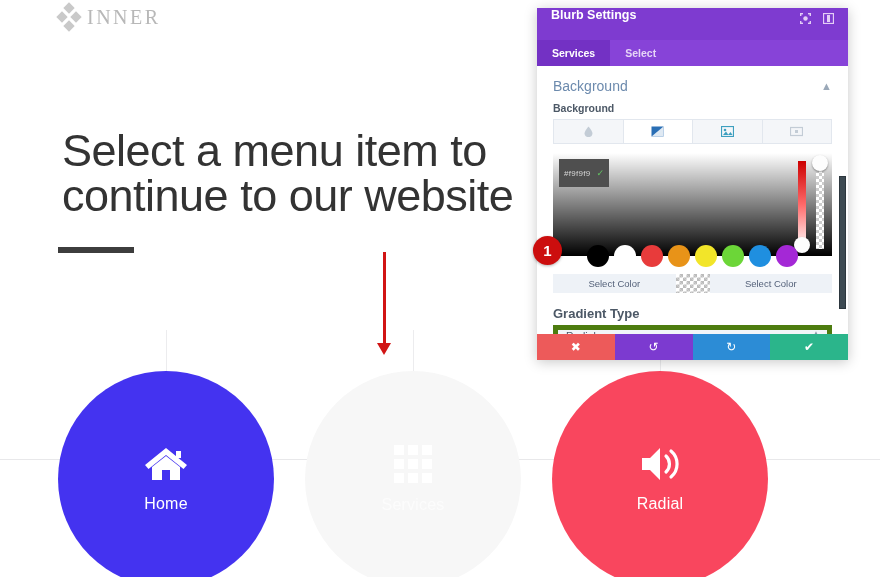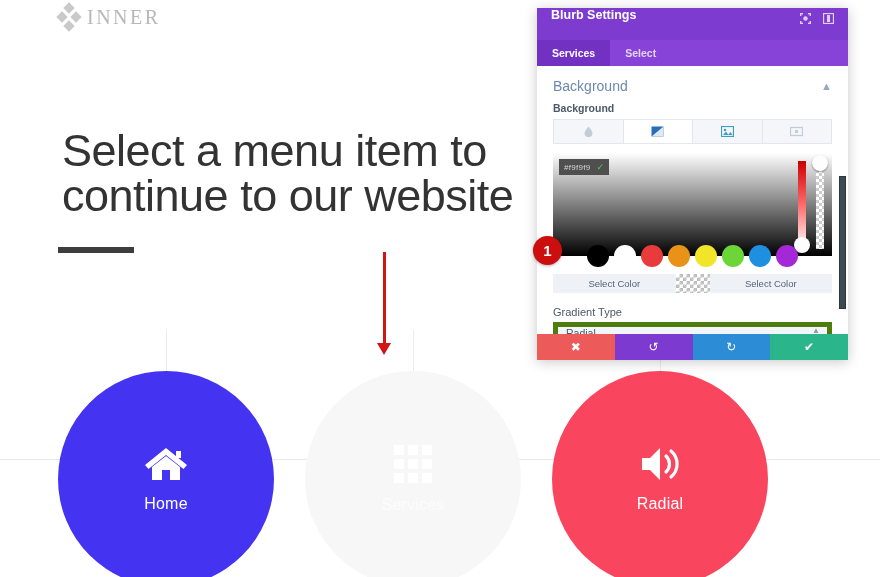--- a/index.html
+++ b/index.html
@@ -97,21 +97,21 @@
 
   
   .picker { margin: 9px 16px 0 16px; position: relative; }
   .sat-area {
     height: 103px; position: relative;
     background:
       linear-gradient(to bottom, rgba(0,0,0,0) 0%, #000 100%),
       linear-gradient(to right, #ffffff 0%, #ffffff 100%);
   }
   .hexbox {
-    position: absolute; left: 6px; top: 6px; height: 16px;
+    position: absolute; left: 6px; top: 6px; height: 28px;
     background: #4f4f4f; display: flex; align-items: center; gap: 6px; padding: 0 5px;
   }
   .hexval { font-size: 8px; color: #d6d6d6; letter-spacing: .3px; }
   .hexok { font-size: 9px; color: #62c462; }
   .sliders { position: absolute; right: 8px; top: 8px; display: flex; gap: 10px; height: 88px; }
   .sl { width: 8px; height: 100%; position: relative; }
   .sl-hue { background: linear-gradient(to bottom, #cc0000, #ff6b6b, #ffffff); }
   .sl-alpha {
     background:
       linear-gradient(45deg,#ccc 25%,transparent 25%,transparent 75%,#ccc 75%),
@@ -136,21 +136,21 @@
   }
   .checker {
     width: 34px; height: 19px;
     background:
       linear-gradient(45deg,#bcbcbc 25%,transparent 25%,transparent 75%,#bcbcbc 75%),
       linear-gradient(45deg,#bcbcbc 25%,#fff 25%,#fff 75%,#bcbcbc 75%);
     background-size: 7px 7px; background-position: 0 0, 3.5px 3.5px;
   }
 
   .fgroup { padding: 13px 16px 0 16px; }
-  .fgroup .lbl { font-size: 11px; color: #4c5866; font-weight: normal; margin-bottom: 4px; }
+  .fgroup .lbl { font-size: 13px; color: #4c5866; font-weight: bold; margin-bottom: 4px; }
   .select {
     height: 21px; background: #f2f5f9; border: 5px solid #4d7c0f;
     display: flex; padding: 0 8px; position: relative;
   }
   .select span.v { font-size: 10.5px; color: #4a5566; }
   .select .arrows {
     position: absolute; right: 7px; font-size: 8px; color: #8b98a8; line-height: 7px; text-align: center;
   }
 
   .mscroll {

